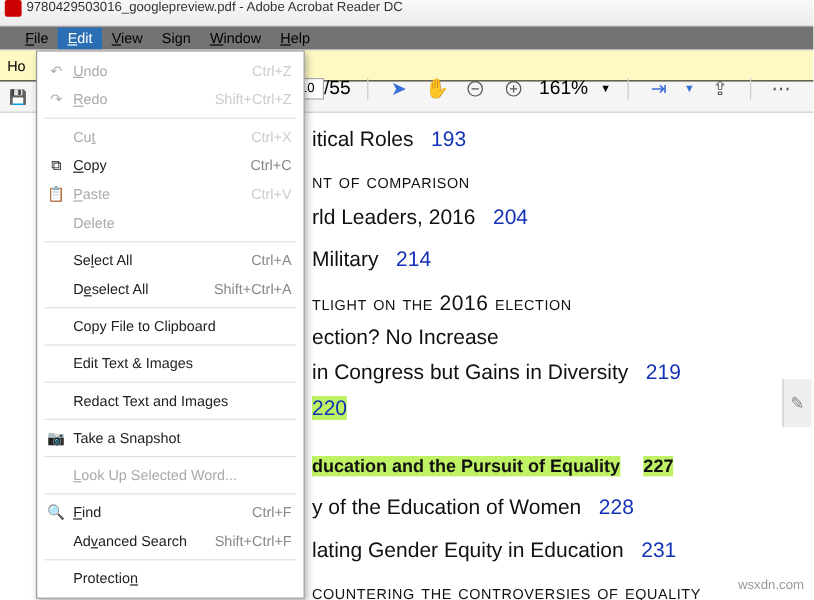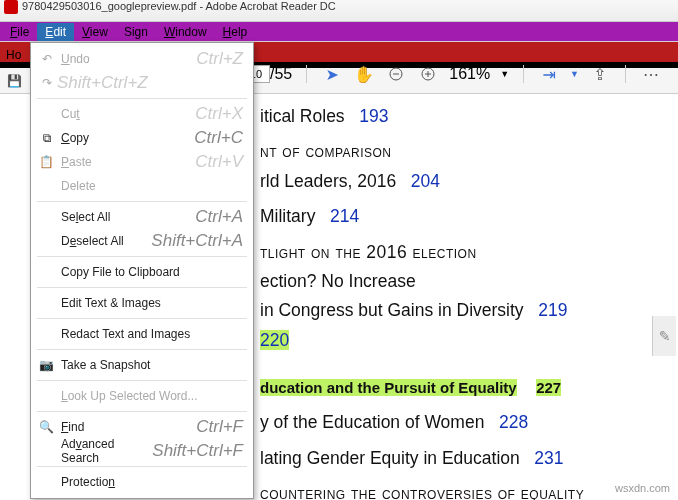--- a/index.html
+++ b/index.html
@@ -1,39 +1,39 @@
 <!DOCTYPE html>
 <html><head>
 <meta charset="utf-8">
 <style>
   * { margin: 0; padding: 0; box-sizing: border-box; font-family: "Segoe UI", Arial, sans-serif; }
   body { background: #fff; width: 678px; height: 500px; overflow: hidden; position: relative; }
   .titlebar { height: 22px; background: linear-gradient(#f8f8f8,#ececec); display: flex; padding: 0 4px; font-size: 11px; color: #333; border-bottom: 1px solid #ccc; }
   .titlebar .logo { width: 14px; height: 14px; background: #c00; margin-right: 4px; display:inline-block; border-radius:2px; }
-  .menubar { height: 20px; background: #a21caf; display: flex; align-items: center; padding: 0 2px; font-size: 12px; border-bottom: 1px solid #d0d0d0; }
+  .menubar { height: 20px; background: #737373; display: flex; align-items: center; padding: 0 13px; font-size: 12px; border-bottom: 1px solid #d0d0d0; }
   .menubar .mitem { padding: 2px 8px; cursor: default; }
   .menubar .mitem.active { background: #2a6fb3; color: #fff; }
   .menubar .mitem .ul { text-decoration: underline; }
-  .tabbar { height: 26px; background: #b91c1c; display: flex; align-items: flex-end; padding-left: 6px; font-size: 12px; border-bottom: 6px solid #000000; }
+  .tabbar { height: 26px; background: #fef9c3; display: flex; align-items: center; padding-left: 6px; font-size: 12px; border-bottom: 1px solid #000000; }
   .toolbar { height: 26px; background: #f5f5f5; display: flex; align-items: center; padding: 0 6px; font-size: 12px; color:#555; border-bottom:1px solid #ccc; gap:4px;}
   .toolbar .ico { width:18px; height:18px; display:flex; align-items:center; justify-content:center; border:1px solid transparent; }
   .content { position: relative; padding: 10px 24px 10px 260px; font-family: Georgia, "Times New Roman", serif; font-size: 17.5px; line-height: 1.45; color:#111; }
   .pnum { color: #1232b6; }
   .sc { font-variant-caps: small-caps; letter-spacing: .5px; }
   .hl { background: #bef264; }
   .section-hd { font-family: Arial, sans-serif; font-weight: bold; font-size: 15px; color:#111;}
   .row { margin-bottom: 4px; white-space: nowrap; }
   .row.spaced { margin-top: 10px; }
   
   .menu { position:absolute; left:30px; top:42px; width:224px; background:#fff; border:1px solid #999; box-shadow:2px 3px 6px rgba(0,0,0,.3); z-index:50; font-size:12px; padding:4px 0; }
   .menu .mi { display:flex; align-items:center; height:24px; padding:0 10px 0 6px; color:#222; position:relative; }
   .menu .mi.dis { color:#aaa; }
   .menu .mi .ic { width:20px; text-align:center; font-size:12px; }
   .menu .mi .lab { flex:1; padding-left:4px; }
-  .menu .mi .sc2 { color:#888; font-size:17px;font-style:italic; }
+  .menu .mi .sc2 { color:#888; font-size:12px; }
   .menu .mi.dis .sc2 { color:#ccc; }
   .menu .mi .sub { position:absolute; right:6px; font-size:9px; color:#555;}
   .menu .sep { height:1px; background:#e0e0e0; margin:3px 6px; }
   .menu .mi .ul { text-decoration: underline; }
   .watermark { position:absolute; right:8px; bottom:6px; font-size:11px; color:#999; font-family:Arial,sans-serif;}
   .rt-toolbar { position:absolute; right:16px; top:63px; display:flex; gap:10px; align-items:center; }
   .rt-toolbar .tbtn { width:22px; height:22px; display:flex; align-items:center; justify-content:center; color:#555;}
   .pagefield { display:flex; align-items:center; gap:0; }
   .pagefield input { width:28px; height:18px; font-size:11px; text-align:center; border:1px solid #aaa; }
   .divv { width:1px; height:18px; background:#ccc; margin:0 4px;}
@@ -109,20 +109,21 @@
 </div>
 
 <div class="menu">
   <div class="mi dis">
       <span class="ic">↶</span>
       <span class="lab"><span class="ul">U</span>ndo</span>
       <span class="sc2">Ctrl+Z</span>
     </div>
   <div class="mi dis">
       <span class="ic">↷</span>
+      <span class="lab"><span class="ul">R</span>edo</span>
       <span class="sc2">Shift+Ctrl+Z</span>
     </div>
   <div class="sep"></div>
   <div class="mi dis">
       <span class="ic"></span>
       <span class="lab">Cu<span class="ul">t</span></span>
       <span class="sc2">Ctrl+X</span>
     </div>
   <div class="mi">
       <span class="ic">⧉</span>

